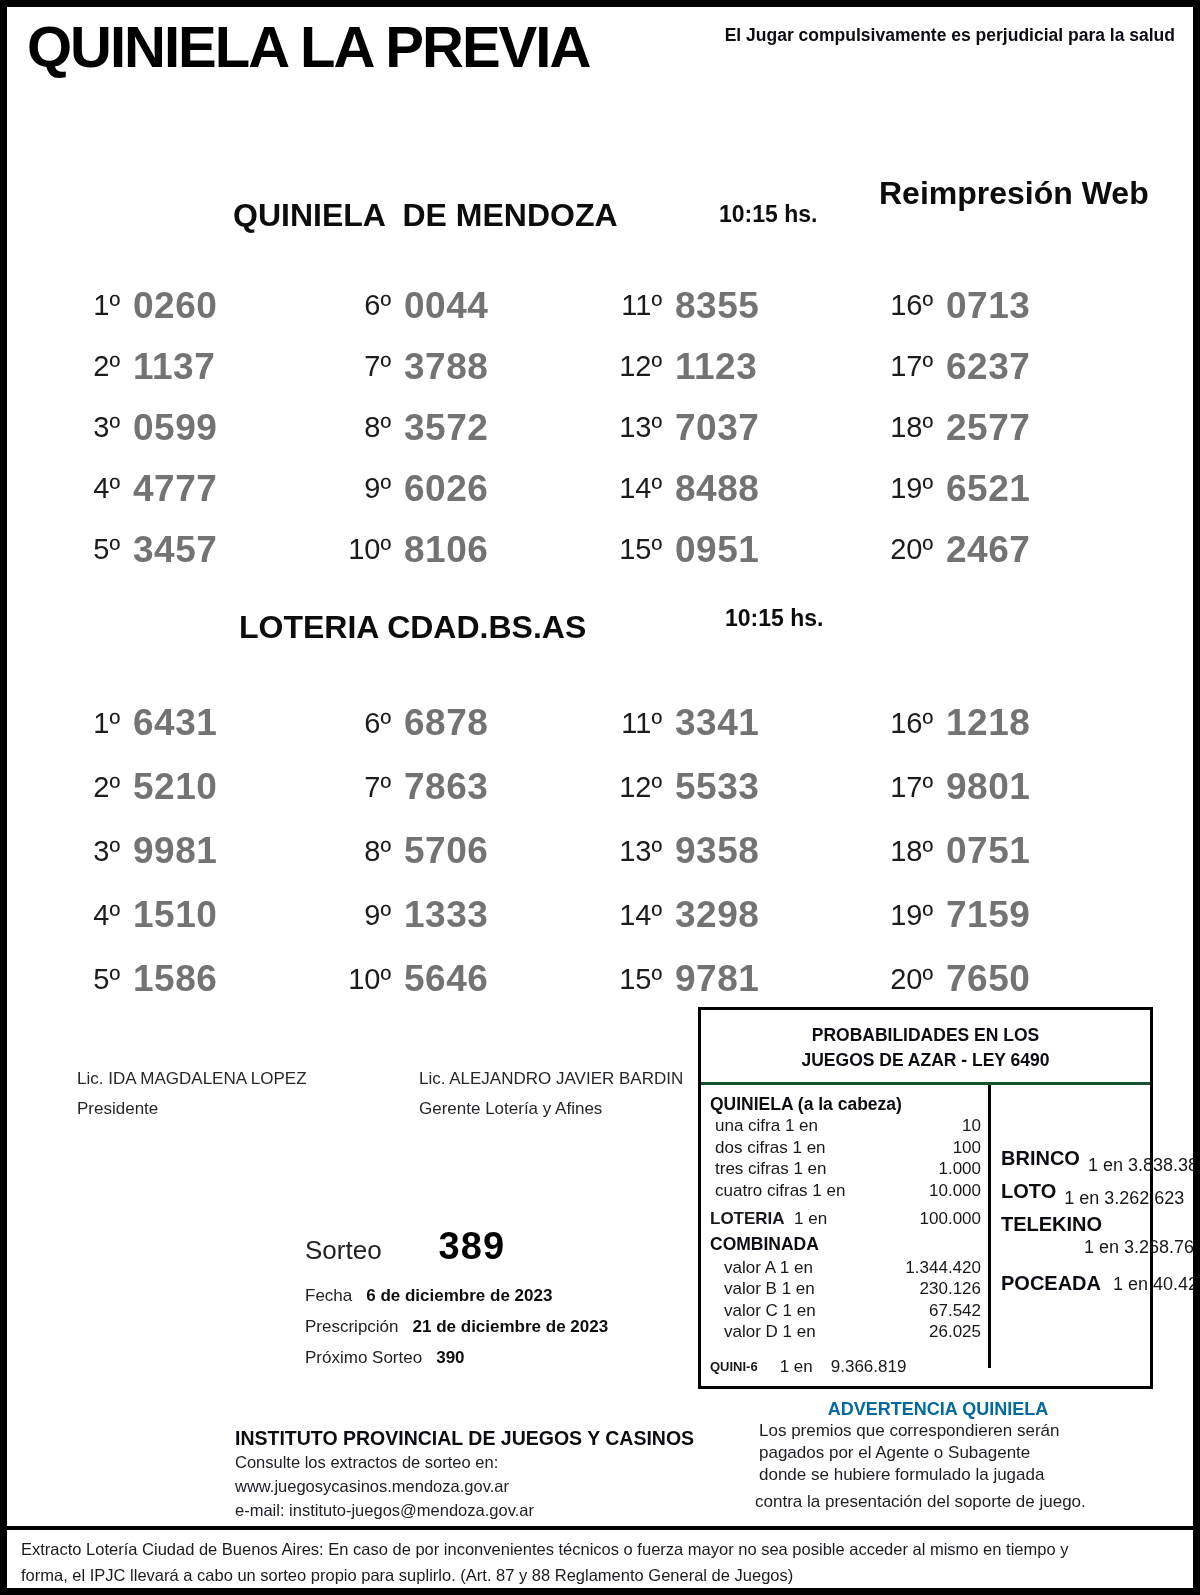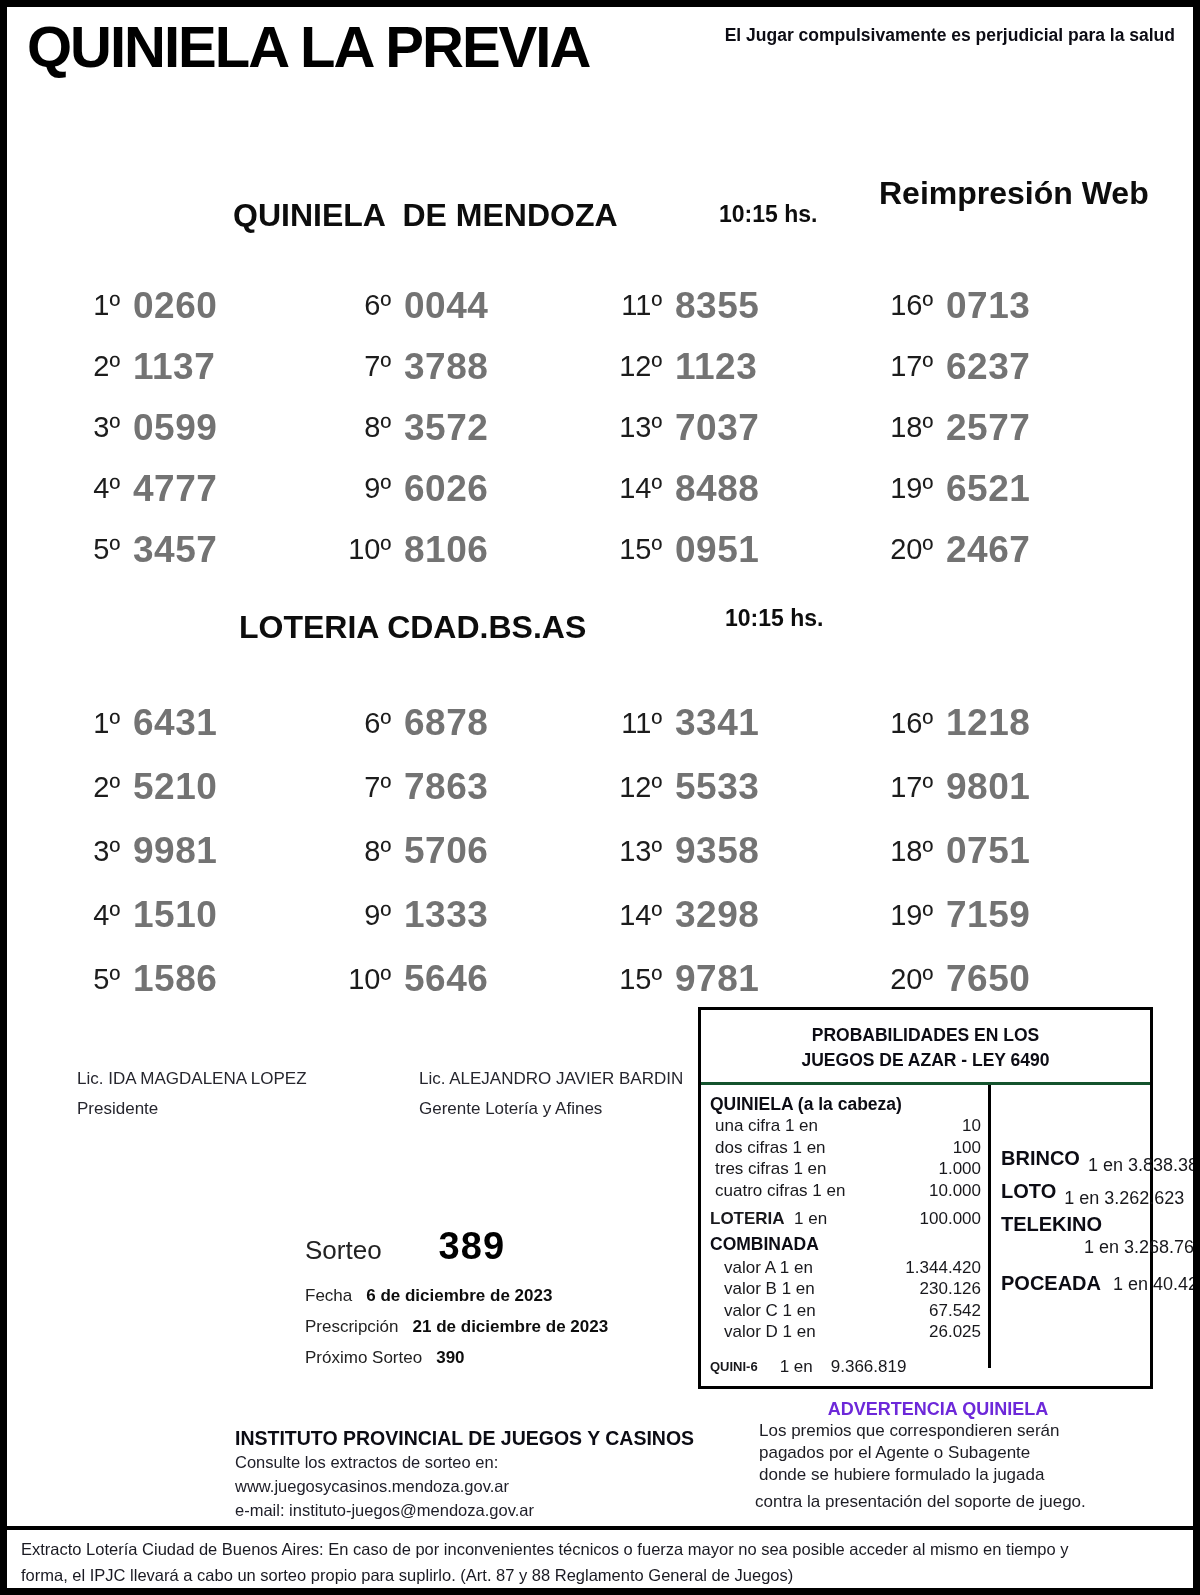--- a/index.html
+++ b/index.html
@@ -71,21 +71,21 @@
   .quini-row .qval{margin-left:18px;}
   .game{margin-bottom:4px;}
   .game .gname{font-weight:700;font-size:20px;color:#0c0c14;}
   .game-stagger{display:flex;align-items:flex-start;}
   .game-stagger .godds{font-size:18px;margin-top:8px;margin-left:8px;white-space:nowrap;}
   .game-below .godds{display:block;font-size:18px;text-align:right;padding-right:4px;margin-top:1px;}
   .game-inline{display:flex;align-items:baseline;margin-top:14px;}
   .game-inline .godds{font-size:18px;margin-left:12px;white-space:nowrap;}
   
   .advertencia{position:absolute;left:700px;top:1392px;width:462px;font-size:17px;color:#1d1d24;}
-  .adv-title{text-align:center;font-weight:700;font-size:18px;color:#6d28d9;}
+  .adv-title{text-align:center;font-weight:700;font-size:18px;color:#0369a1;}
   .adv-line{padding-left:52px;line-height:22px;}
   .adv-line:first-of-type{margin-top:8px;}
   .adv-line-last{margin-top:5px;padding-left:48px;}
   
   .instituto{position:absolute;left:228px;top:1420px;width:480px;color:#20202a;}
   .inst-title{font-size:19.5px;font-weight:700;color:#0c0c14;}
   .inst-line{font-size:16.5px;line-height:24px;}
   .inst-line:first-of-type{margin-top:5px;}
   
   .footer{

